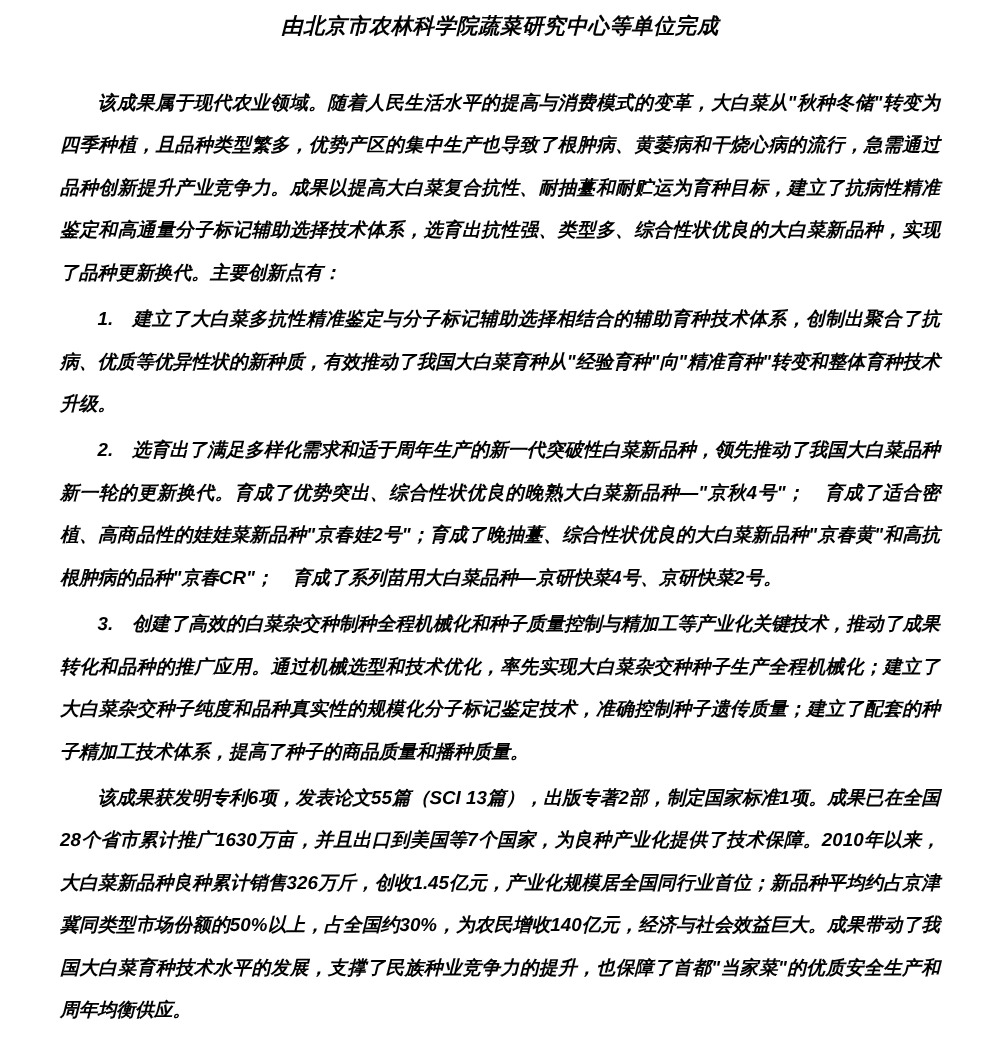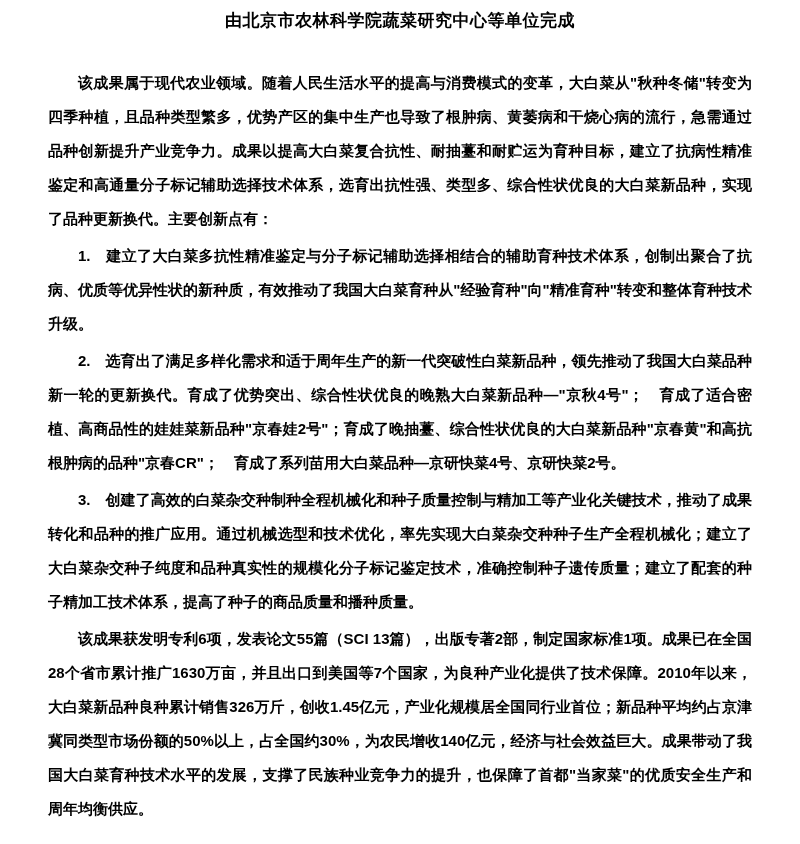--- a/index.html
+++ b/index.html
@@ -1,15 +1,15 @@
 <!DOCTYPE html>
 <html><head>
 <meta charset="utf-8">
 <style>
-  * { box-sizing: border-box; }
+  * { box-sizing: border-box; font-style: italic; }
   html, body {
     margin: 0;
     padding: 0;
     width: 800px;
     height: 844px;
     background: #ffffff;
     font-family: "Liberation Sans", "DejaVu Sans", sans-serif;
     color: #000000;
   }
   .page {

